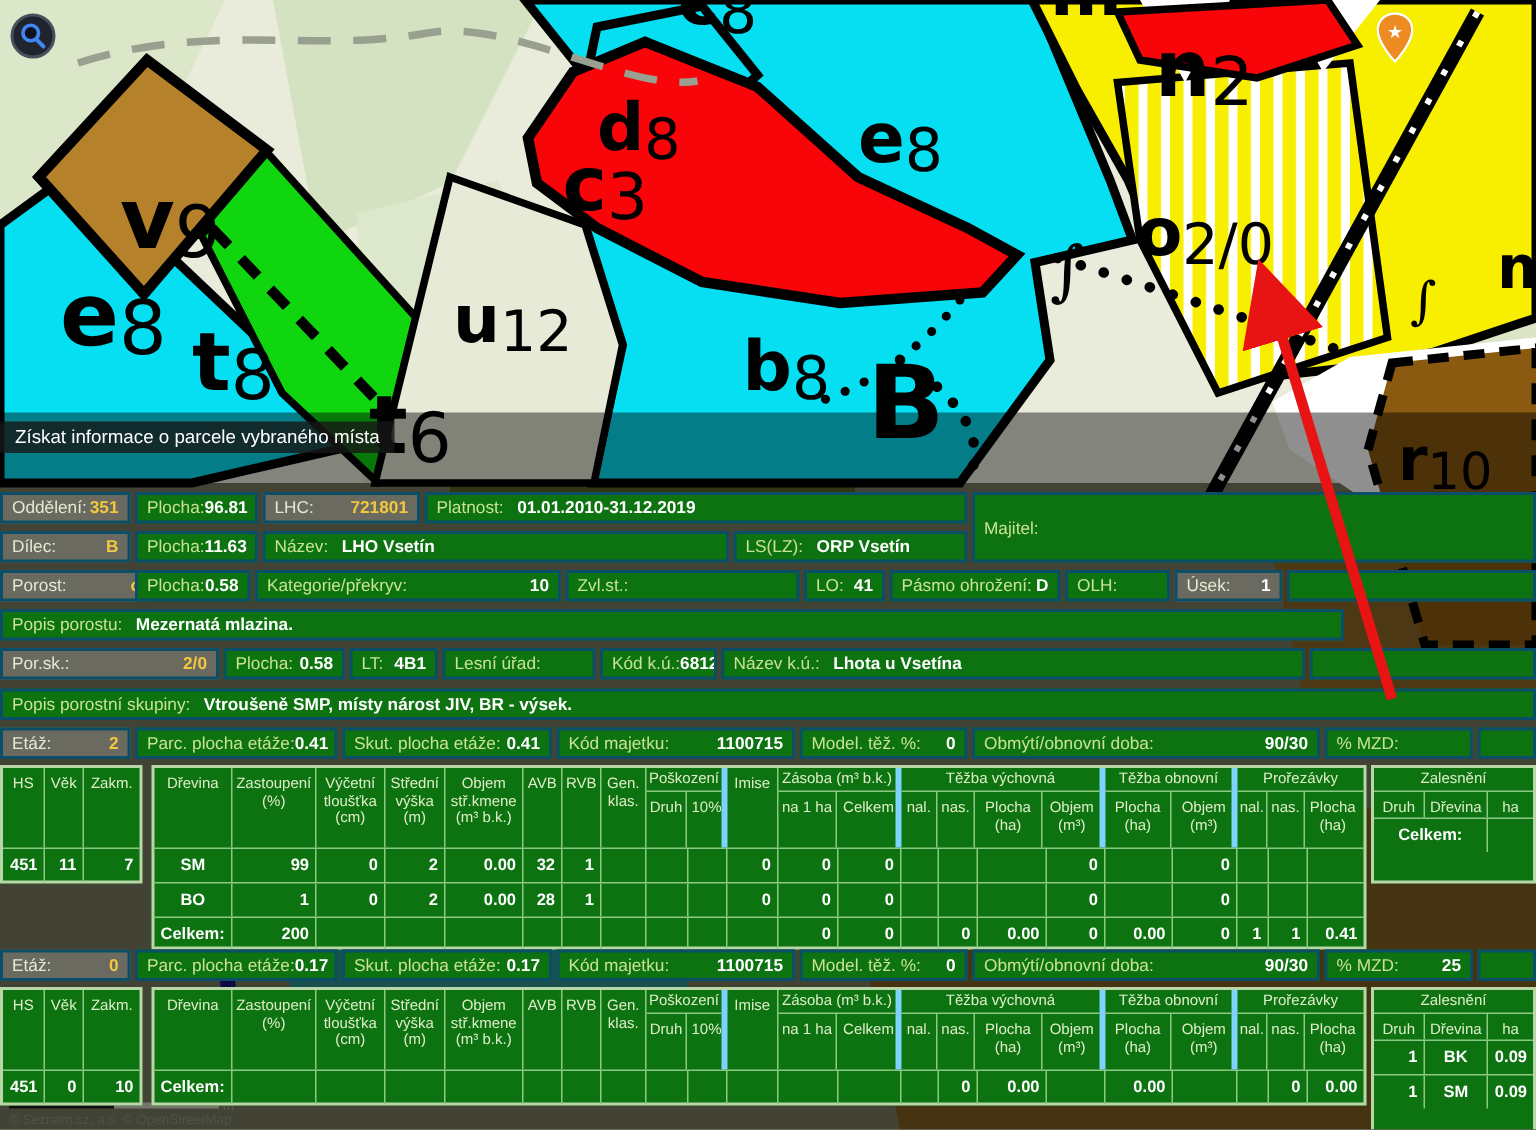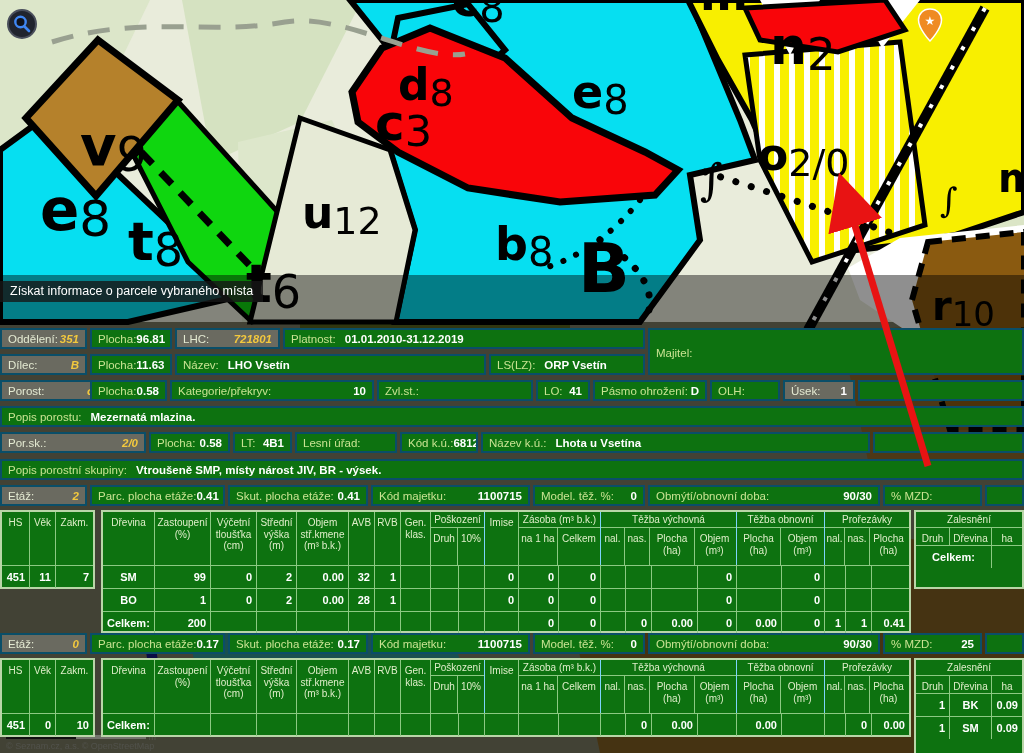--- a/index.html
+++ b/index.html
@@ -4,33 +4,33 @@
 <style>
   html,body{margin:0;padding:0;background:#222;}
   #stage{position:relative;width:1024px;height:753px;overflow:hidden;font-family:"Liberation Sans",sans-serif;background:#e9ecdb;}
   #maplayer{position:absolute;left:0;top:0;z-index:10;}
   #dim{position:absolute;left:0;top:275px;width:1024px;height:478px;background:rgba(0,0,0,0.44);z-index:30;}
   #tooltip{position:absolute;left:0;top:281px;height:21px;line-height:21px;padding:0 10px;background:rgba(22,22,22,0.8);color:#fff;font-size:12.5px;z-index:50;white-space:nowrap;}
   .cell{position:absolute;height:21px;box-sizing:border-box;background:#0d7210;border:2px solid #0a4e68;display:flex;align-items:center;justify-content:space-between;padding:0 6px;font-size:11.5px;color:#c9e392;white-space:nowrap;overflow:hidden;z-index:40;}
   .cell.gray{background:#6a6a60;color:#e4ead2;}
   .cell.left{justify-content:flex-start;gap:9px;}
   .cell .v{color:#fff;font-weight:bold;}
-  .cell .v.y{color:#f2c83e;font-style:italic;}
+  .cell .v.y{color:#f2c83e;}
   .cell.tall{height:47px;align-items:center;padding-top:3px;}
   .tblock{position:absolute;box-sizing:border-box;background:#0d7210;border:2px solid #b9d6a8;z-index:40;}
   .hrow{display:grid;}
   .sc{box-sizing:border-box;border-right:1px solid #8cc983;display:flex;align-items:center;justify-content:center;text-align:center;color:#dfeec9;font-size:10px;line-height:11.5px;white-space:pre-line;overflow:hidden;}
   .sc.top{align-items:flex-start;padding-top:5px;}
   .sc:last-child{border-right:none;}
   .drow{display:grid;border-top:1px solid #8cc983;}
   .dc{box-sizing:border-box;border-right:1px solid #8cc983;display:flex;align-items:center;justify-content:flex-end;padding:0 4px;color:#fff;font-weight:bold;font-size:11px;overflow:hidden;}
   .dc.ctr{justify-content:center;padding:0;}
   .dc.lft{justify-content:flex-start;}
   .dc:last-child{border-right:none;}
-  .grp{display:flex;flex-direction:column;box-sizing:border-box;border-right:1px solid #7dd3fc;}
+  .grp{display:flex;flex-direction:column;box-sizing:border-box;border-right:4px solid #7dd3fc;}
   .grp:last-child{border-right:none;}
   .grp .glab{height:15px;border-bottom:1px solid #8cc983;display:flex;align-items:center;justify-content:center;color:#dfeec9;font-size:10px;}
   .grp .gsub{display:grid;flex:1;}
   #searchbtn{position:absolute;left:7px;top:9px;width:30px;height:30px;border-radius:50%;background:#20242e;border:2px solid #4a4f5c;box-sizing:border-box;z-index:20;display:flex;align-items:center;justify-content:center;cursor:pointer;}
   #attrib{position:absolute;left:6px;top:735px;z-index:15;color:#8f9086;font-size:9px;display:flex;flex-direction:column;gap:2px;}
   #scalebar{display:flex;height:4px;width:150px;}
   #scalebar .s1{background:#1d1d1d;width:75px;}
   #scalebar .s2{background:#cfcfc2;width:75px;}
   #arrowlayer{position:absolute;left:0;top:0;z-index:60;pointer-events:none;}
   #pin{position:absolute;left:916px;top:8px;z-index:20;}
@@ -197,21 +197,21 @@
     </div>
   <div class="cell left" style="left:710px;top:380px;width:70px">
       <span>OLH:</span>
     </div>
   <div class="cell gray" style="left:783px;top:380px;width:72px">
       <span>Úsek:</span>
       <span class="v">1</span>
     </div>
   <div class="cell" style="left:858px;top:380px;width:166px"></div>
 
-  <div class="cell left" style="left:0;top:406px;width:1024px">
+  <div class="cell left" style="left:0;top:406px;width:896px">
       <span>Popis porostu:</span>
       <span class="v">Mezernatá mlazina.</span>
     </div>
 
   <div class="cell gray" style="left:0;top:432px;width:146px">
       <span>Por.sk.:</span>
       <span class="v y">2/0</span>
     </div>
   <div class="cell" style="left:149px;top:432px;width:81px">
       <span>Plocha:</span>

